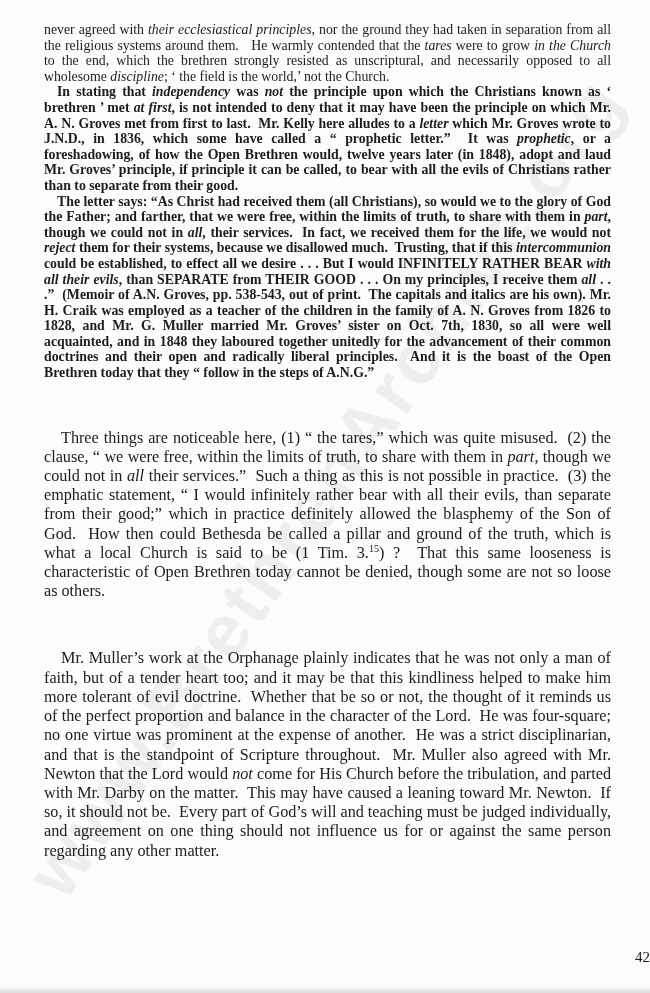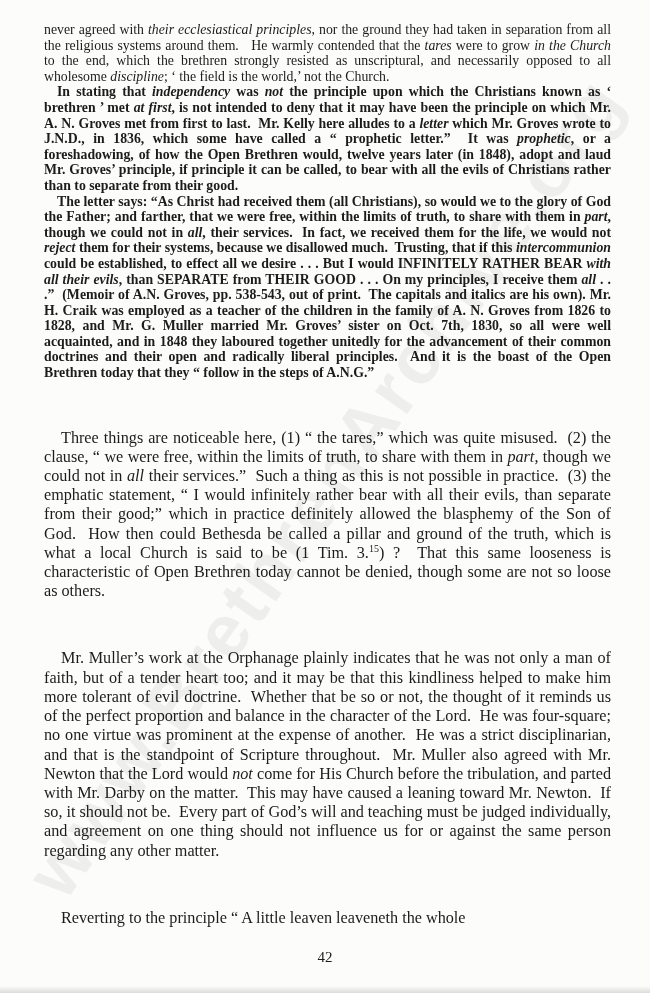--- a/index.html
+++ b/index.html
@@ -31,21 +31,21 @@
   }
   p.small { font-size:13.8px; line-height:15.6px; }
   p.large { font-size:16.2px; line-height:19.2px; }
   p.small.indent { text-indent:13px;font-weight:bold; }
   p.large.indent { text-indent:17px;margin-top:48px; }
   p.gap { margin-top:13px; }
   .text-block em { font-style:italic; }
   .text-block sup { font-size:62%; vertical-align:super; line-height:0; }
   .page-number {
     position:absolute; top:949px; left:0; right:0;
-    text-align:center;
+    text-align:right;
     font-family:"Liberation Serif","DejaVu Serif",serif;
     font-size:15px; color:#1c1c1c; z-index:1;
   }
   .bottom-edge {
     position:absolute; bottom:0; left:0; right:0; height:7px;
     background:linear-gradient(to bottom, rgba(0,0,0,0), rgba(0,0,0,0.13));
     z-index:2;
   }
 </style>
 </head>
@@ -53,19 +53,18 @@
 
 <div class="sheet">
   <div class="watermark">www.BrethrenArchive.org</div>
 
   <div class="text-block">
       <p class="small"><span>never agreed with </span><em>their ecclesiastical principles</em><span>, nor the ground they had taken in separation from all the religious systems around them.&nbsp;&nbsp; He warmly contended that the </span><em>tares</em><span> were to grow </span><em>in the Church</em><span> to the end, which the brethren strongly resisted as unscriptural, and necessarily opposed to all wholesome </span><em>discipline</em><span>; ‘ the field is the world,’ not the Church.</span></p>
       <p class="small indent"><span>In stating that </span><em>independency</em><span> was </span><em>not</em><span> the principle upon which the Christians known as ‘ brethren ’ met </span><em>at first</em><span>, is not intended to deny that it may have been the principle on which Mr. A. N. Groves met from first to last.&nbsp; Mr. Kelly here alludes to a </span><em>letter</em><span> which Mr. Groves wrote to J.N.D., in 1836, which some have called a “ prophetic letter.”&nbsp; It was </span><em>prophetic</em><span>, or a foreshadowing, of how the Open Brethren would, twelve years later (in 1848), adopt and laud Mr. Groves’ principle, if principle it can be called, to bear with all the evils of Christians rather than to separate from their good.</span></p>
       <p class="small indent"><span>The letter says: “As Christ had received them (all Christians), so would we to the glory of God the Father; and farther, that we were free, within the limits of truth, to share with them in </span><em>part</em><span>, though we could not in </span><em>all</em><span>, their services.&nbsp; In fact, we received them for the life, we would not </span><em>reject</em><span> them for their systems, because we disallowed much.&nbsp; Trusting, that if this </span><em>intercommunion</em><span> could be established, to effect all we desire . . . But I would INFINITELY RATHER BEAR </span><em>with all their evils</em><span>, than SEPARATE from THEIR GOOD . . . On my principles, I receive them </span><em>all</em><span> . . .”&nbsp; (Memoir of A.N. Groves, pp. 538-543, out of print.&nbsp; The capitals and italics are his own). Mr. H. Craik was employed as a teacher of the children in the family of A. N. Groves from 1826 to 1828, and Mr. G. Muller married Mr. Groves’ sister on Oct. 7th, 1830, so all were well acquainted, and in 1848 they laboured together unitedly for the advancement of their common doctrines and their open and radically liberal principles.&nbsp; And it is the boast of the Open Brethren today that they “ follow in the steps of A.N.G.”</span></p>
       <p class="large indent gap"><span>Three things are noticeable here, (1) “ the tares,” which was quite misused.&nbsp; (2) the clause, “ we were free, within the limits of truth, to share with them in </span><em>part</em><span>, though we could not in </span><em>all</em><span> their services.”&nbsp; Such a thing as this is not possible in practice.&nbsp; (3) the emphatic statement, “ I would infinitely rather bear with all their evils, than separate from their good;” which in practice definitely allowed the blasphemy of the Son of God.&nbsp; How then could Bethesda be called a pillar and ground of the truth, which is what a local Church is said to be (1 Tim. 3.</span><sup>15</sup><span>) ?&nbsp; That this same looseness is characteristic of Open Brethren today cannot be denied, though some are not so loose as others.</span></p>
       <p class="large indent"><span>Mr. Muller’s work at the Orphanage plainly indicates that he was not only a man of faith, but of a tender heart too; and it may be that this kindliness helped to make him more tolerant of evil doctrine.&nbsp; Whether that be so or not, the thought of it reminds us of the perfect proportion and balance in the character of the Lord.&nbsp; He was four-square; no one virtue was prominent at the expense of another.&nbsp; He was a strict disciplinarian, and that is the standpoint of Scripture throughout.&nbsp; Mr. Muller also agreed with Mr. Newton that the Lord would </span><em>not</em><span> come for His Church before the tribulation, and parted with Mr. Darby on the matter.&nbsp; This may have caused a leaning toward Mr. Newton.&nbsp; If so, it should not be.&nbsp; Every part of God’s will and teaching must be judged individually, and agreement on one thing should not influence us for or against the same person regarding any other matter.</span></p>
-      <p class="large indent"><span>Reverting to the principle “ A little leaven leaveneth the whole</span></p>
     </div>
 
   <div class="page-number">42</div>
 
   <div class="bottom-edge"></div>
 </div>
 
 </body></html>

